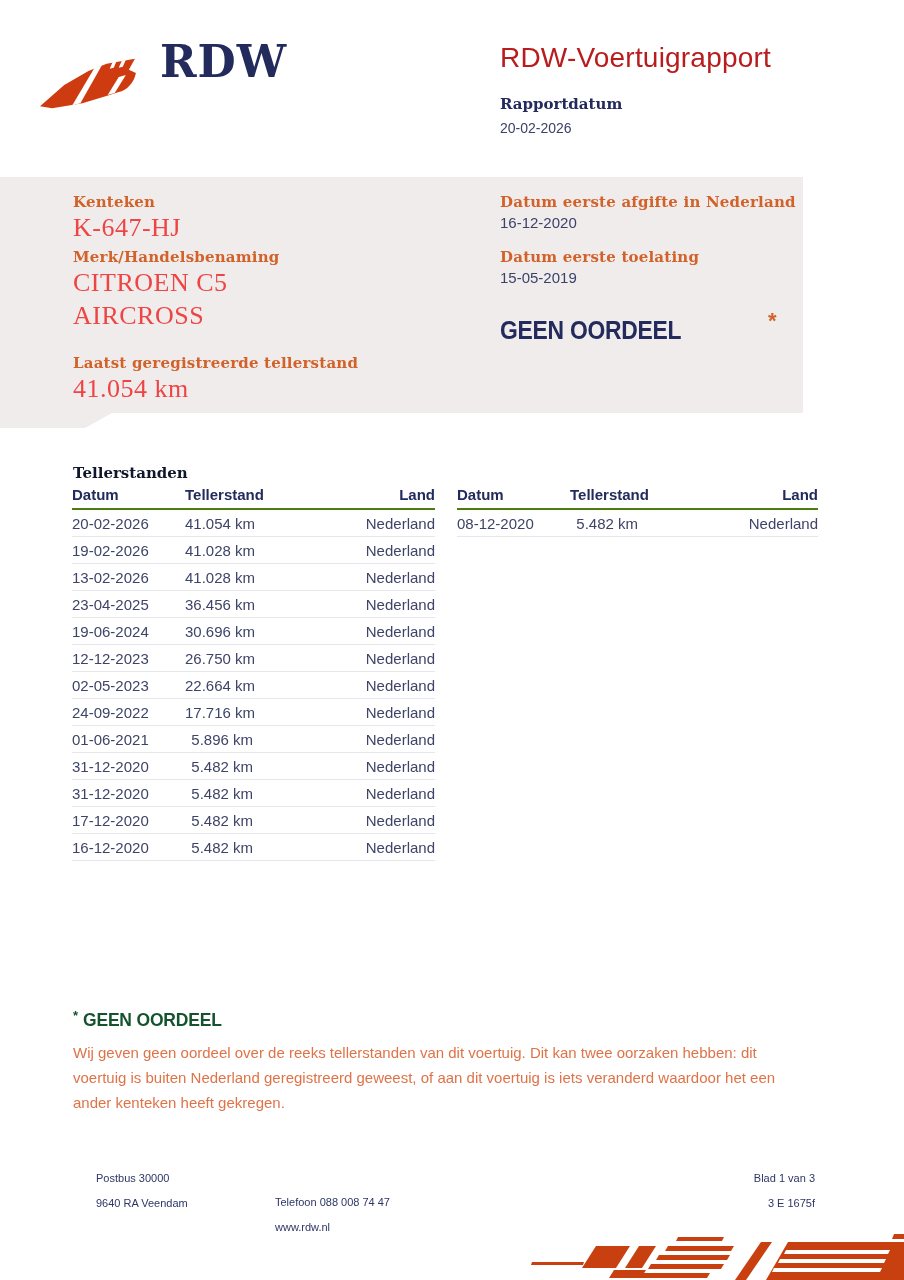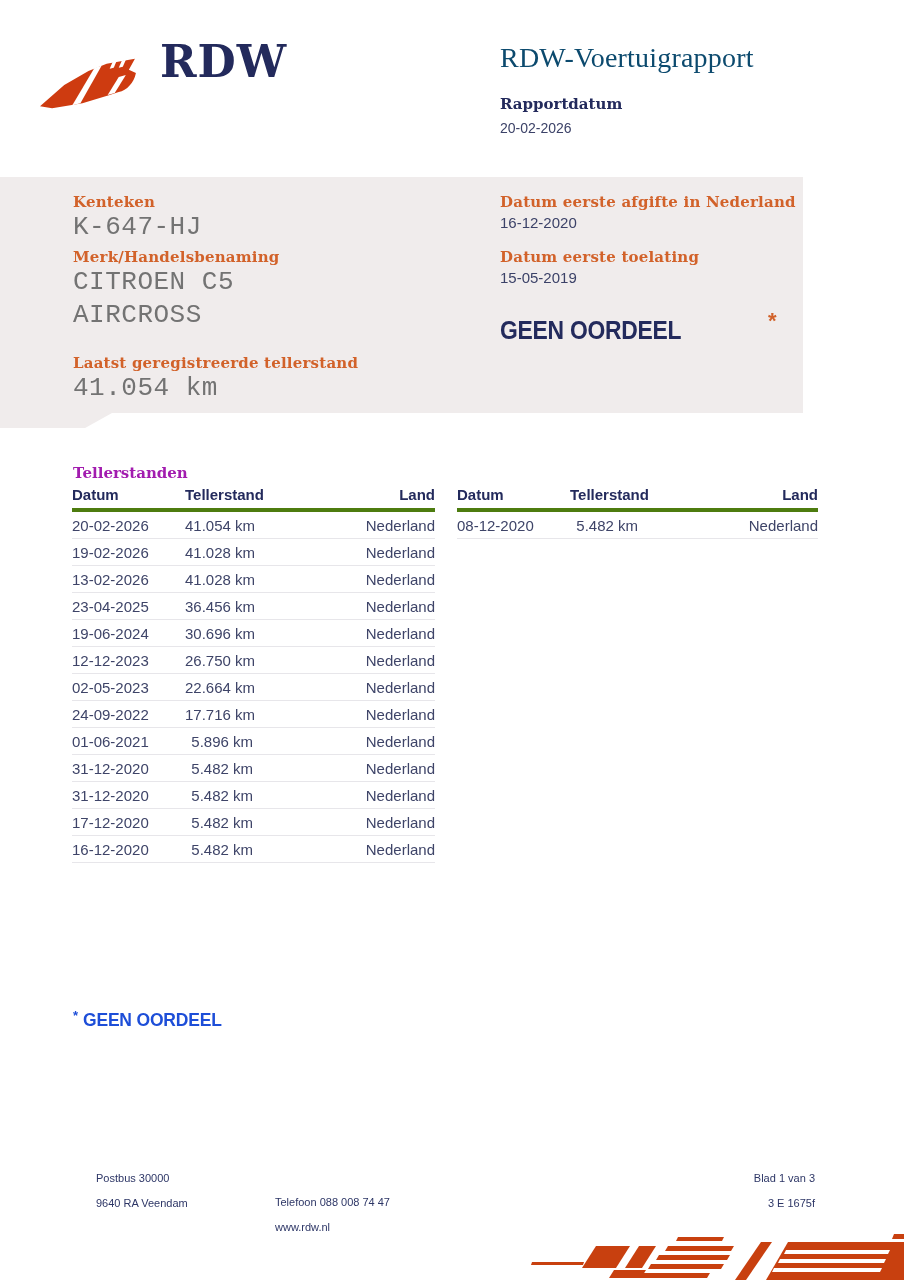--- a/index.html
+++ b/index.html
@@ -3,57 +3,57 @@
 <meta charset="utf-8">
 <style>
   html,body{margin:0;padding:0;background:#ffffff;}
   .page{position:relative;width:904px;height:1280px;background:#ffffff;overflow:hidden;
         font-family:"Liberation Sans",sans-serif;}
 
   
   .logo-swoosh{position:absolute;left:38px;top:52px;width:106px;height:64px;}
   .logo-text{position:absolute;left:160px;top:36px;font-family:"DejaVu Serif",serif;
              font-weight:bold;font-size:44px;color:#232A5C;letter-spacing:1px;}
-  .doc-title{position:absolute;left:500px;top:42px;font-family:Liberation Serif, serif;
-             font-size:28px;color:#0c4a6e;letter-spacing:.2px;}
+  .doc-title{position:absolute;left:500px;top:42px;font-family:Liberation Sans, sans-serif;
+             font-size:28px;color:#b91c1c;letter-spacing:.2px;}
   .meta{position:absolute;left:500px;top:95px;display:flex;gap:40px;}
   .meta .col1{width:96px;}
   .meta-label{font-family:"DejaVu Serif",serif;font-weight:bold;font-size:15px;color:#232A5C;}
   .meta-value{margin-top:7px;font-size:14px;color:#3C4268;}
 
   
   .panel{position:absolute;left:0;top:177px;width:803px;height:236px;background:#F0ECEC;}
   .panel-wedge{position:absolute;left:0;top:413px;width:112px;height:15px;background:#F0ECEC;
                clip-path:polygon(0 0,100% 0,76% 100%,0 100%);}
   .lbl{position:absolute;font-family:"DejaVu Serif",serif;font-weight:bold;font-size:15px;
        color:#D2622A;letter-spacing:.2px;}
-  .bigval{position:absolute;font-family:Liberation Mono, monospace;font-size:26px;color:#737373;
+  .bigval{position:absolute;font-family:Liberation Serif, serif;font-size:26px;color:#ef4444;
           letter-spacing:.5px;line-height:33px;}
   .sansval{position:absolute;font-size:15px;color:#3C4268;}
   .verdict{position:absolute;left:500px;top:315px;font-weight:bold;font-size:26px;color:#232A5C;
            transform:scaleX(.88);transform-origin:left;letter-spacing:-.3px;white-space:nowrap;}
   .verdict-mark{position:absolute;left:768px;top:308px;font-weight:bold;font-size:22px;color:#D2622A;}
 
   
   .section-title{position:absolute;left:73px;top:464px;font-family:"DejaVu Serif",serif;
-                 font-weight:bold;font-size:15px;color:#a21caf;}
+                 font-weight:bold;font-size:15px;color:#0f172a;}
   table.meter{position:absolute;top:486px;border-collapse:collapse;table-layout:fixed;}
   table.meter.left{left:72px;width:363px;}
   table.meter.right{left:457px;width:361px;}
   table.meter col.c1{width:113px;} table.meter col.c2{width:68px;}
   table.meter th{font-weight:bold;font-size:15px;color:#232A5C;text-align:left;
-                 border-bottom:4px solid #4d7c0f;padding:0 0 5px 0;white-space:nowrap;overflow:visible;}
+                 border-bottom:2px solid #4d7c0f;padding:0 0 5px 0;white-space:nowrap;overflow:visible;}
   table.meter th.land{text-align:right;}
   table.meter td{font-size:15px;color:#3E4468;padding:5px 0 4px 0;border-bottom:1px solid #E7E6EA;
                  white-space:nowrap;}
   table.meter td.teller{text-align:right;}
   table.meter td.land{text-align:right;}
 
   
-  .note-head{position:absolute;left:73px;top:1008px;color:#1d4ed8;}
+  .note-head{position:absolute;left:73px;top:1008px;color:#14532d;}
   .note-mark{display:inline-block;font-weight:bold;font-size:13px;vertical-align:6px;margin-right:5px;}
   .note-title{display:inline-block;font-weight:bold;font-size:19px;transform:scaleX(.92);
               transform-origin:left;letter-spacing:-.2px;}
   .note-body{position:absolute;left:73px;top:1040px;width:706px;font-size:15px;line-height:25px;
              color:#DF7348;}
   .ft{position:absolute;font-size:11px;color:#2D3666;}
   .ft.l1{top:1172px;} .ft.l2{top:1197px;text-align:right;}
   .ft.cl{left:73px;padding-left:23px;} .ft.cm{left:275px;margin-top:24px;}
   .ft.cr{left:650px;width:165px;text-align:right;}
 
@@ -220,20 +220,21 @@
           <td>08-12-2020</td>
           <td class="teller">5.482 km</td>
           <td class="land">Nederland</td>
         </tr>
       </tbody>
   </table>
 
   <div class="note-head">
     <span class="note-mark">*</span><span class="note-title">GEEN OORDEEL</span>
   </div>
+  <div class="note-body">Wij geven geen oordeel over de reeks tellerstanden van dit voertuig. Dit kan twee oorzaken hebben: dit voertuig is buiten Nederland geregistreerd geweest, of aan dit voertuig is iets veranderd waardoor het een ander kenteken heeft gekregen.</div>
 
   <div class="ft cl l1">Postbus 30000</div>
   <div class="ft cl l2">9640 RA Veendam</div>
   <div class="ft cm l1">Telefoon 088 008 74 47</div>
   <div class="ft cm l2">www.rdw.nl</div>
   <div class="ft cr l1">Blad 1 van 3</div>
   <div class="ft cr l2">3 E 1675f</div>
 
   <svg class="bottom-art" viewBox="0 0 386 46" xmlns="http://www.w3.org/2000/svg">
     <g fill="#C8400F">

